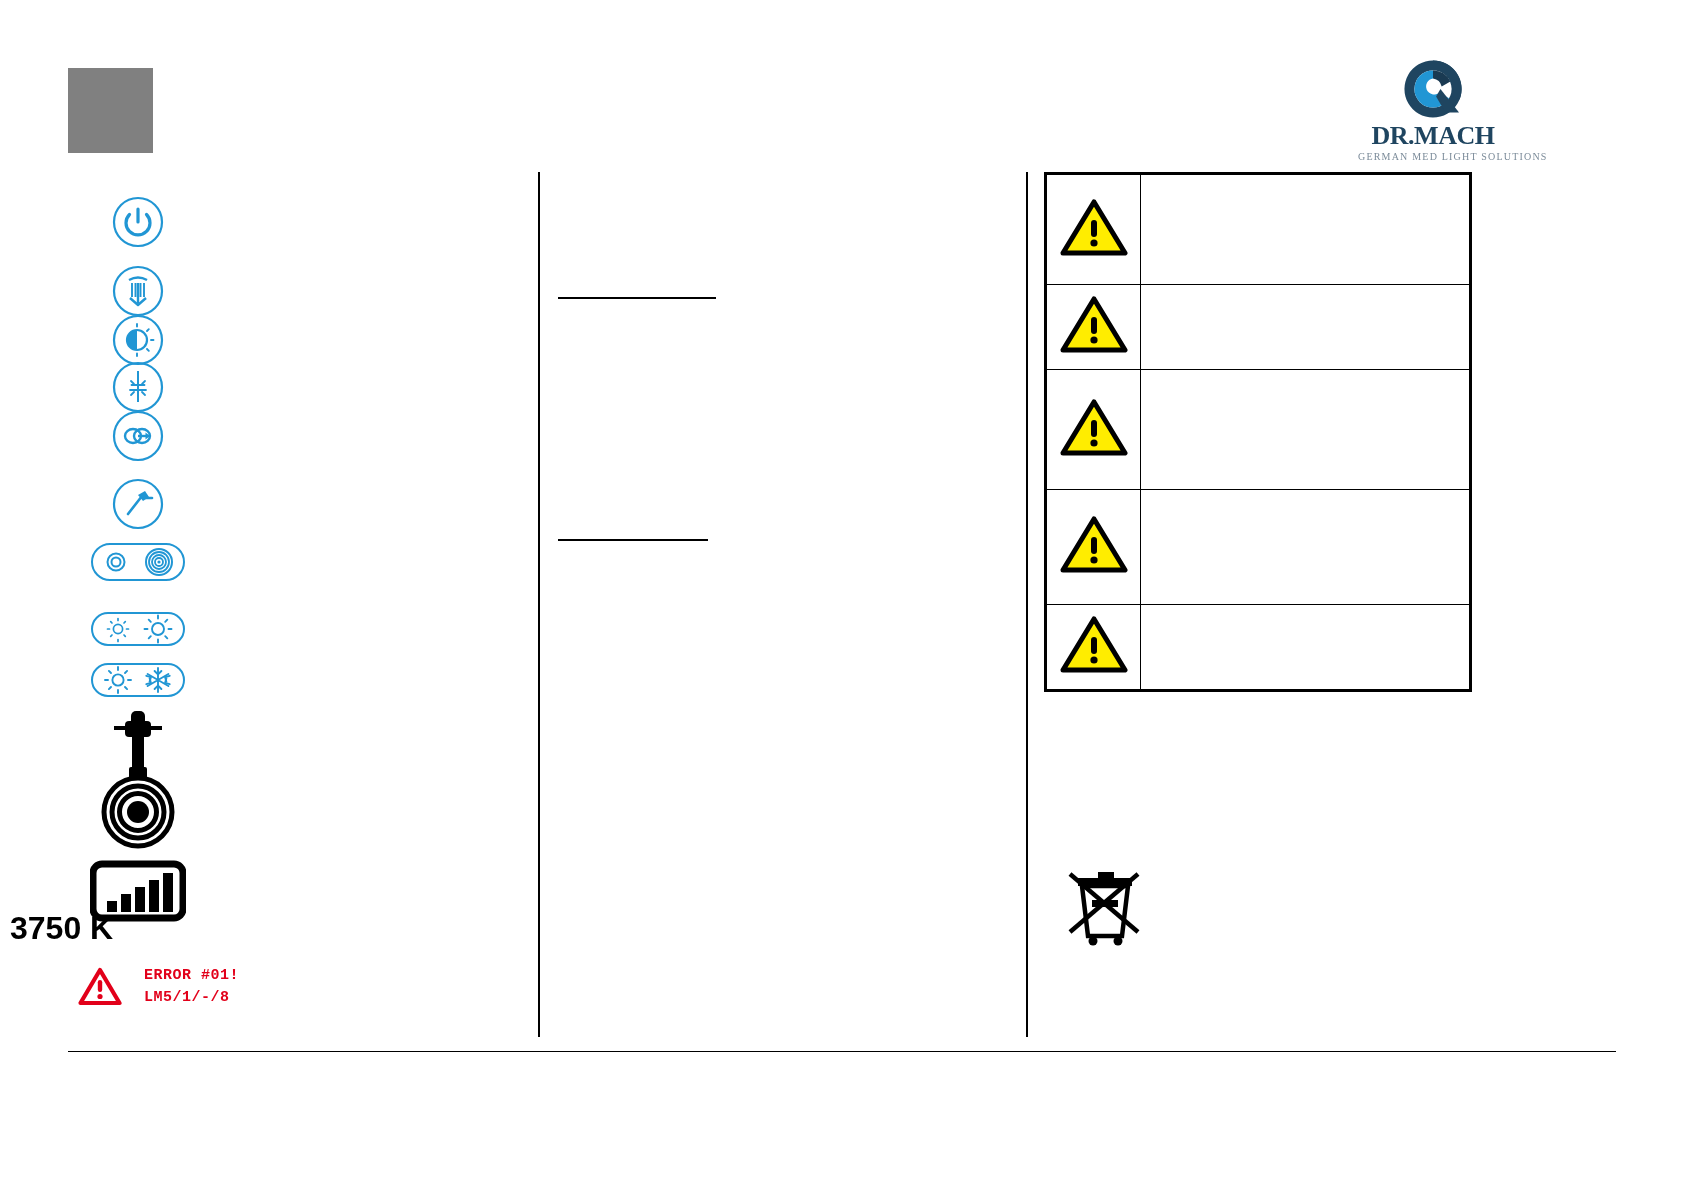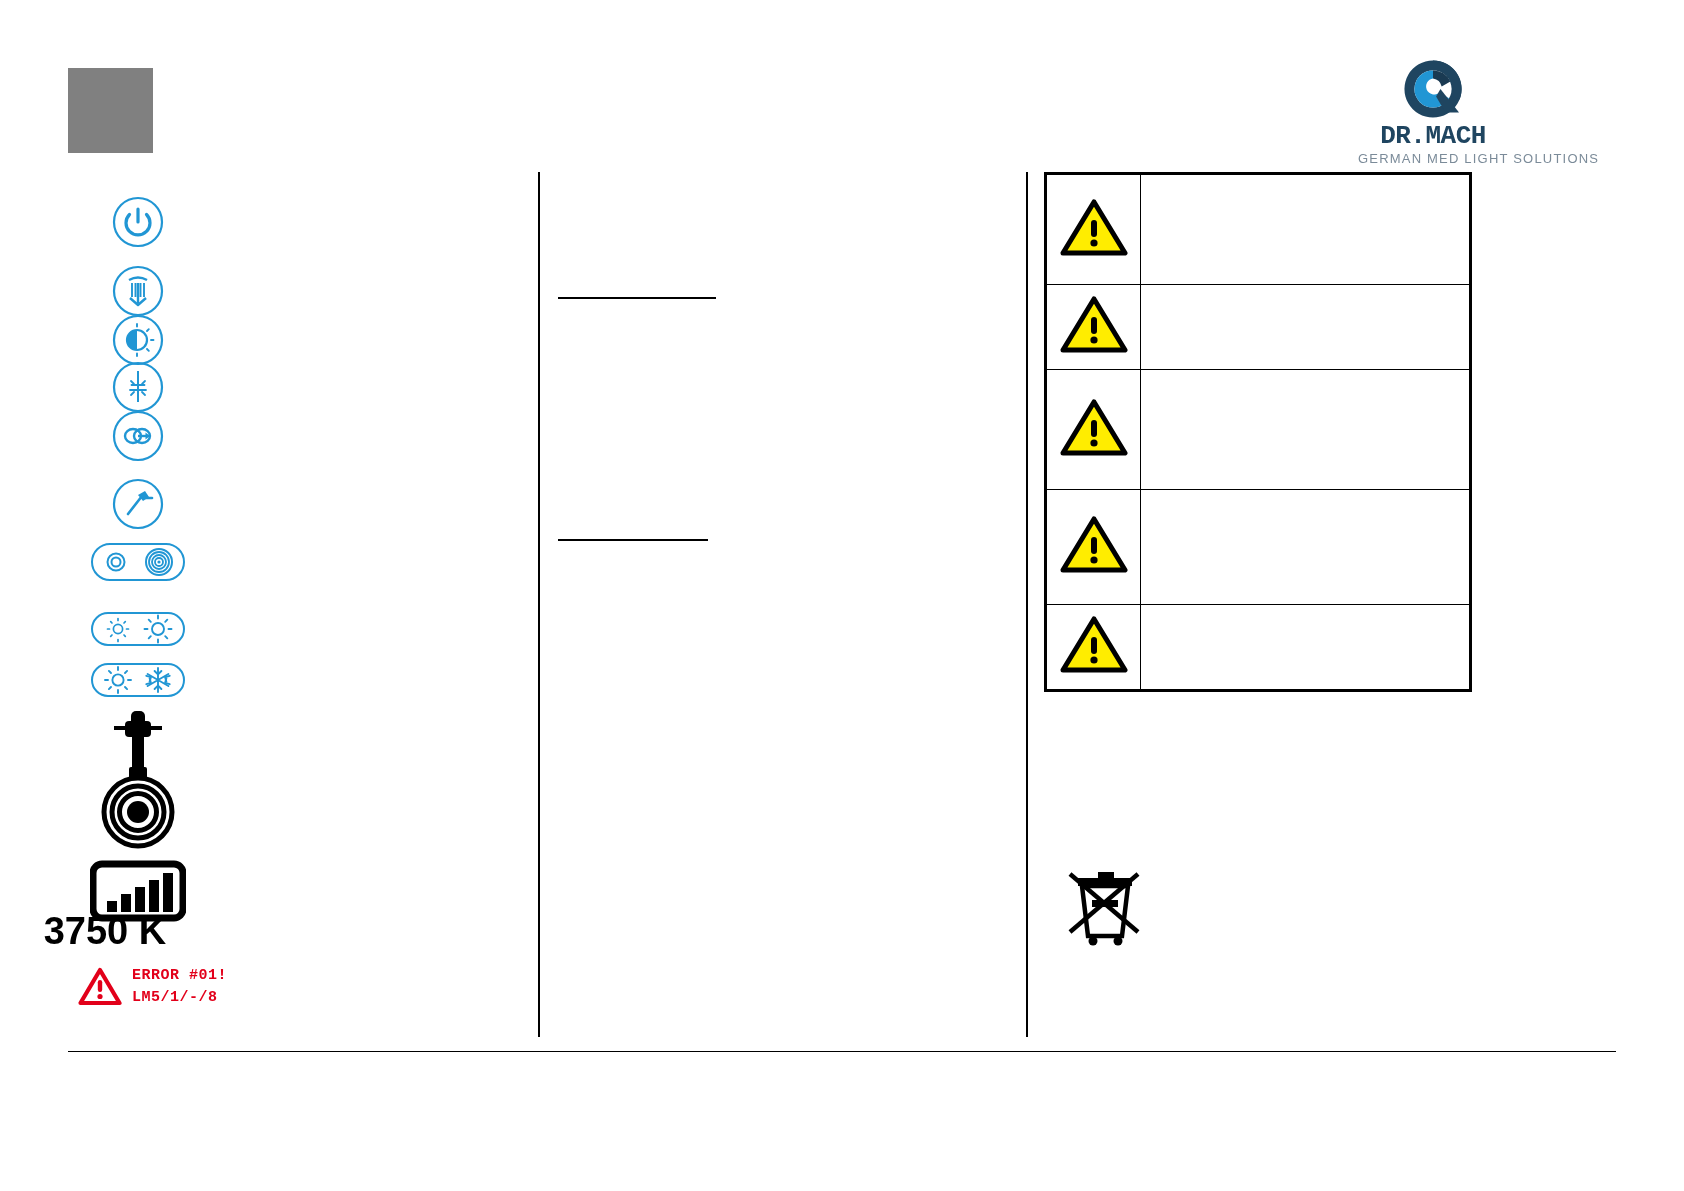--- a/index.html
+++ b/index.html
@@ -40,30 +40,30 @@
     width: 150px;
     text-align: center;
   }
   .logo-mark {
     width: 62px;
     height: 62px;
     margin: 0 auto 3px auto;
     display: block;
   }
   .logo-word {
-    font-family: Liberation Mono, monospace;
+    font-family: Liberation Serif, serif;
     font-weight: bold;
     font-size: 26px;
     letter-spacing: -0.5px;
     color: #1f4560;
     line-height: 1;
   }
   .logo-tag {
-    font-family: Liberation Sans, sans-serif;
-    font-size: 13px;
+    font-family: Liberation Serif, serif;
+    font-size: 10px;
     letter-spacing: 1.2px;
     color: #7b8b99;
     margin-top: 3px;
     line-height: 1;
     white-space: nowrap;
   }
 
   
   .symbol-col {
     position: absolute;
@@ -84,36 +84,36 @@
     display: flex;
     justify-content: center;
     align-items: center;
   }
 
   .kelvin-text {
     position: absolute;
     left: 10px;
     top: 910px;
     width: 190px;
-    text-align: center;
+    text-align: left;
     font-family: "Liberation Sans", sans-serif;
     font-weight: bold;
-    font-size: 38px;
+    font-size: 32px;
     color: #000;
     letter-spacing: 0px;
   }
 
   
   .error-block {
     position: absolute;
     left: 78px;
     top: 965px;
     display: flex;
     align-items: center;
-    gap: 10px;
+    gap: 22px;
   }
   .error-text {
     font-family: "Liberation Mono", "DejaVu Sans Mono", monospace;
     font-weight: bold;
     font-size: 15px;
     color: #e2001a;
     line-height: 1.45;
     letter-spacing: 0.5px;
   }
   .error-text div { white-space: nowrap; }

